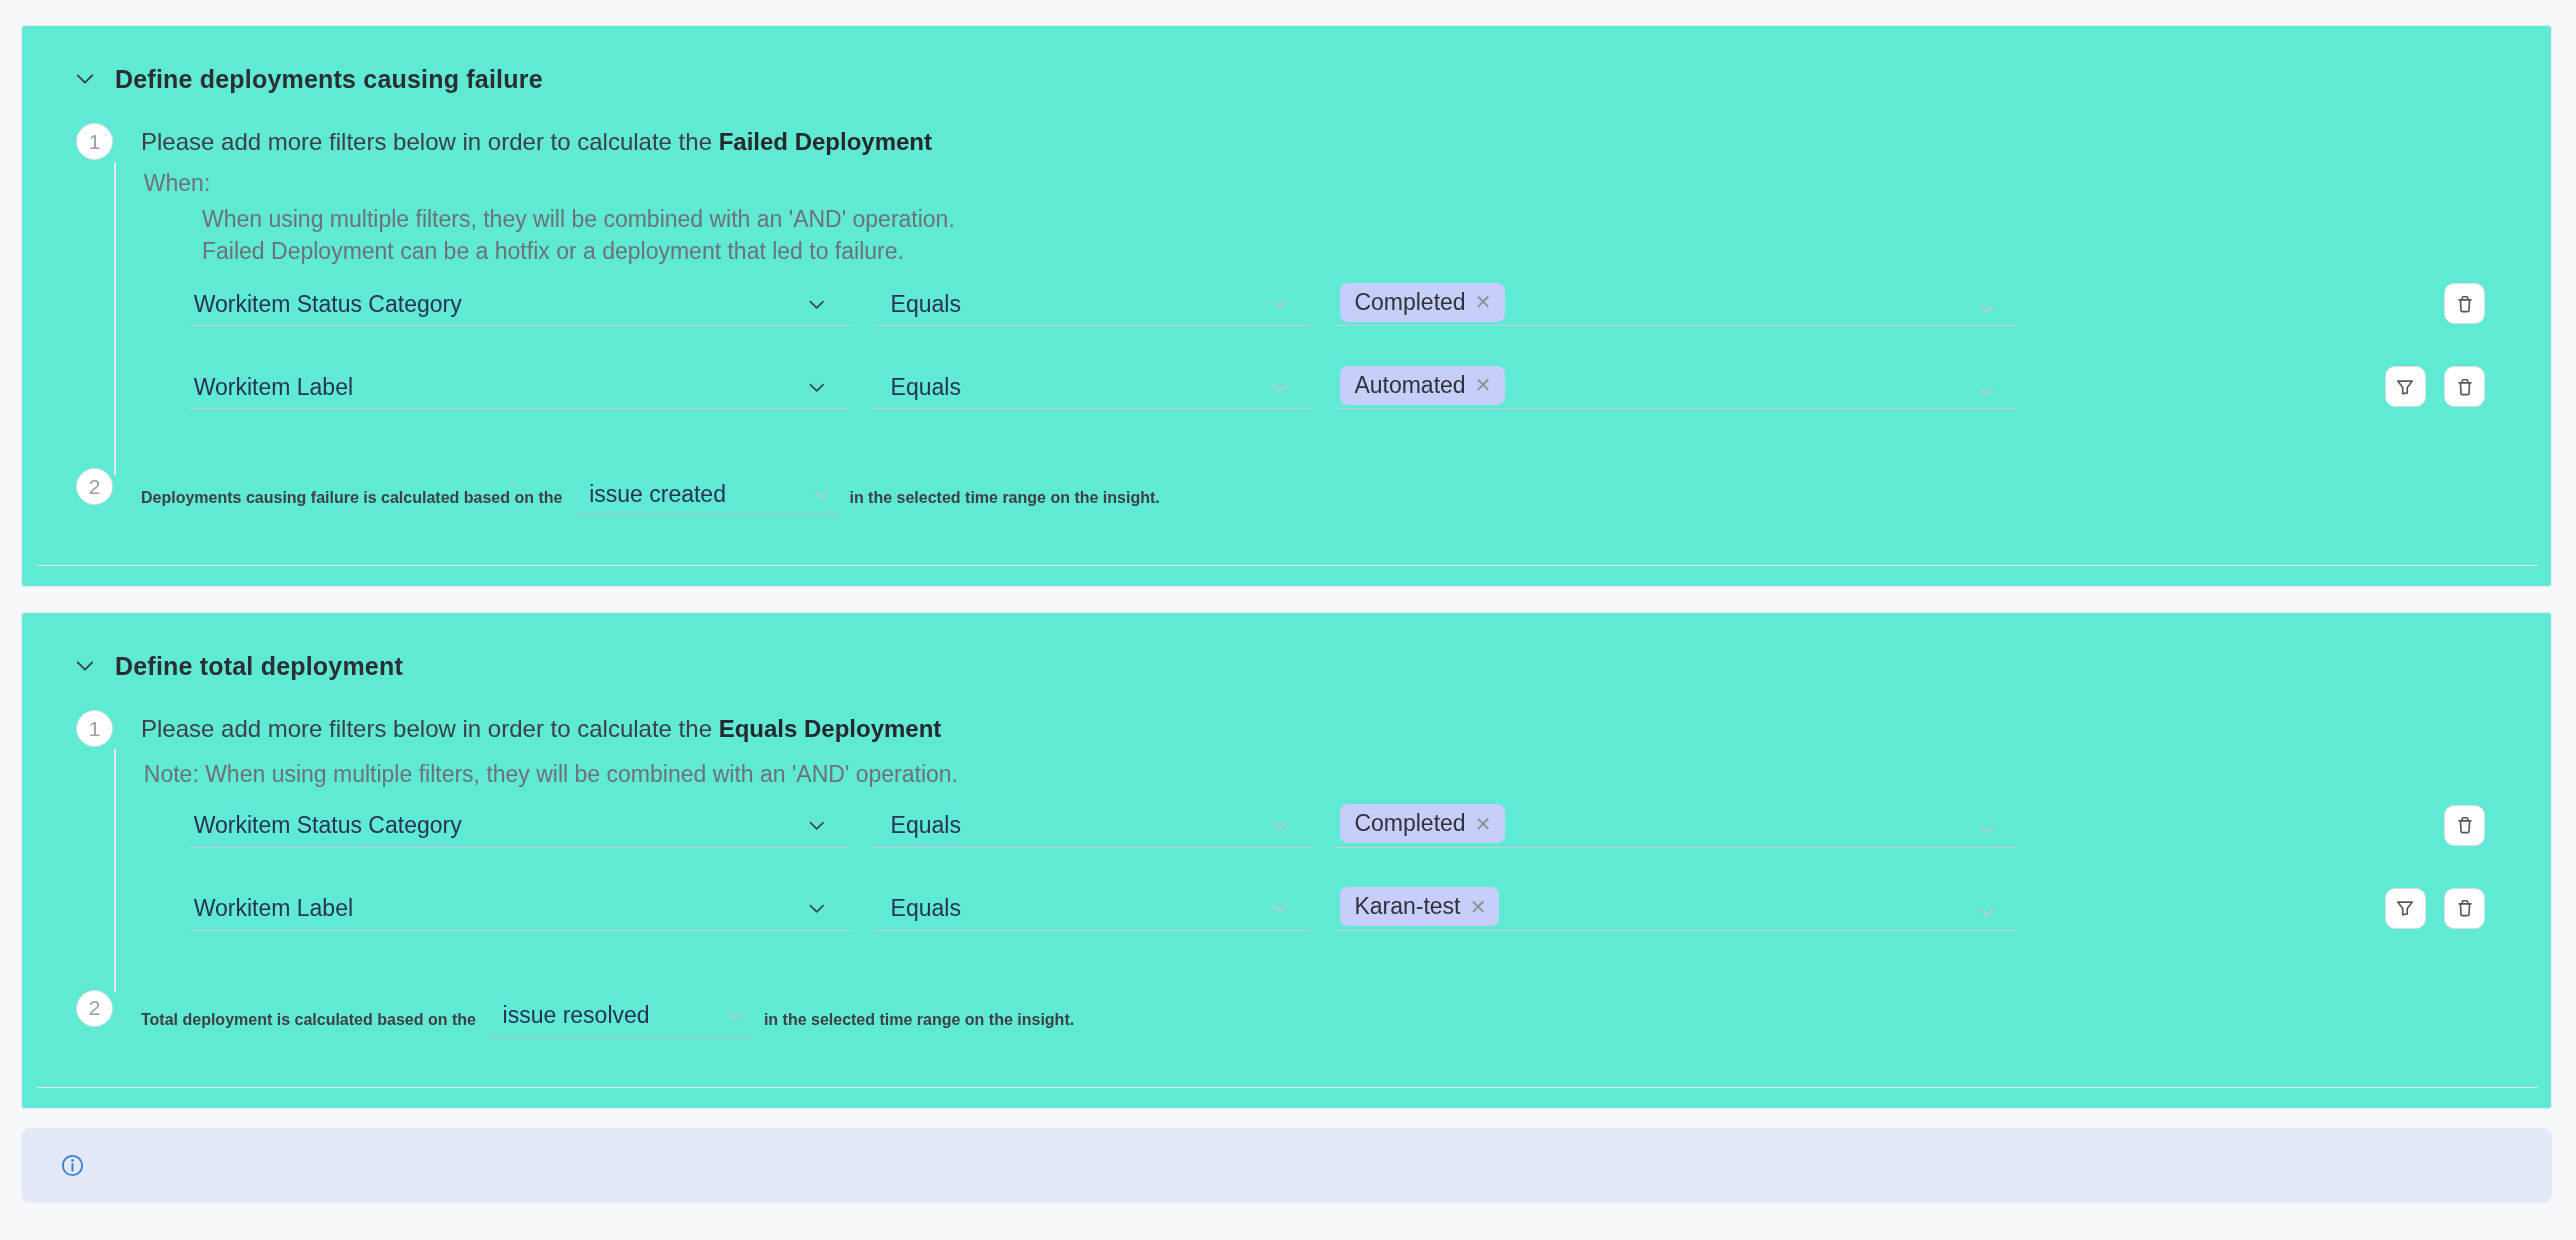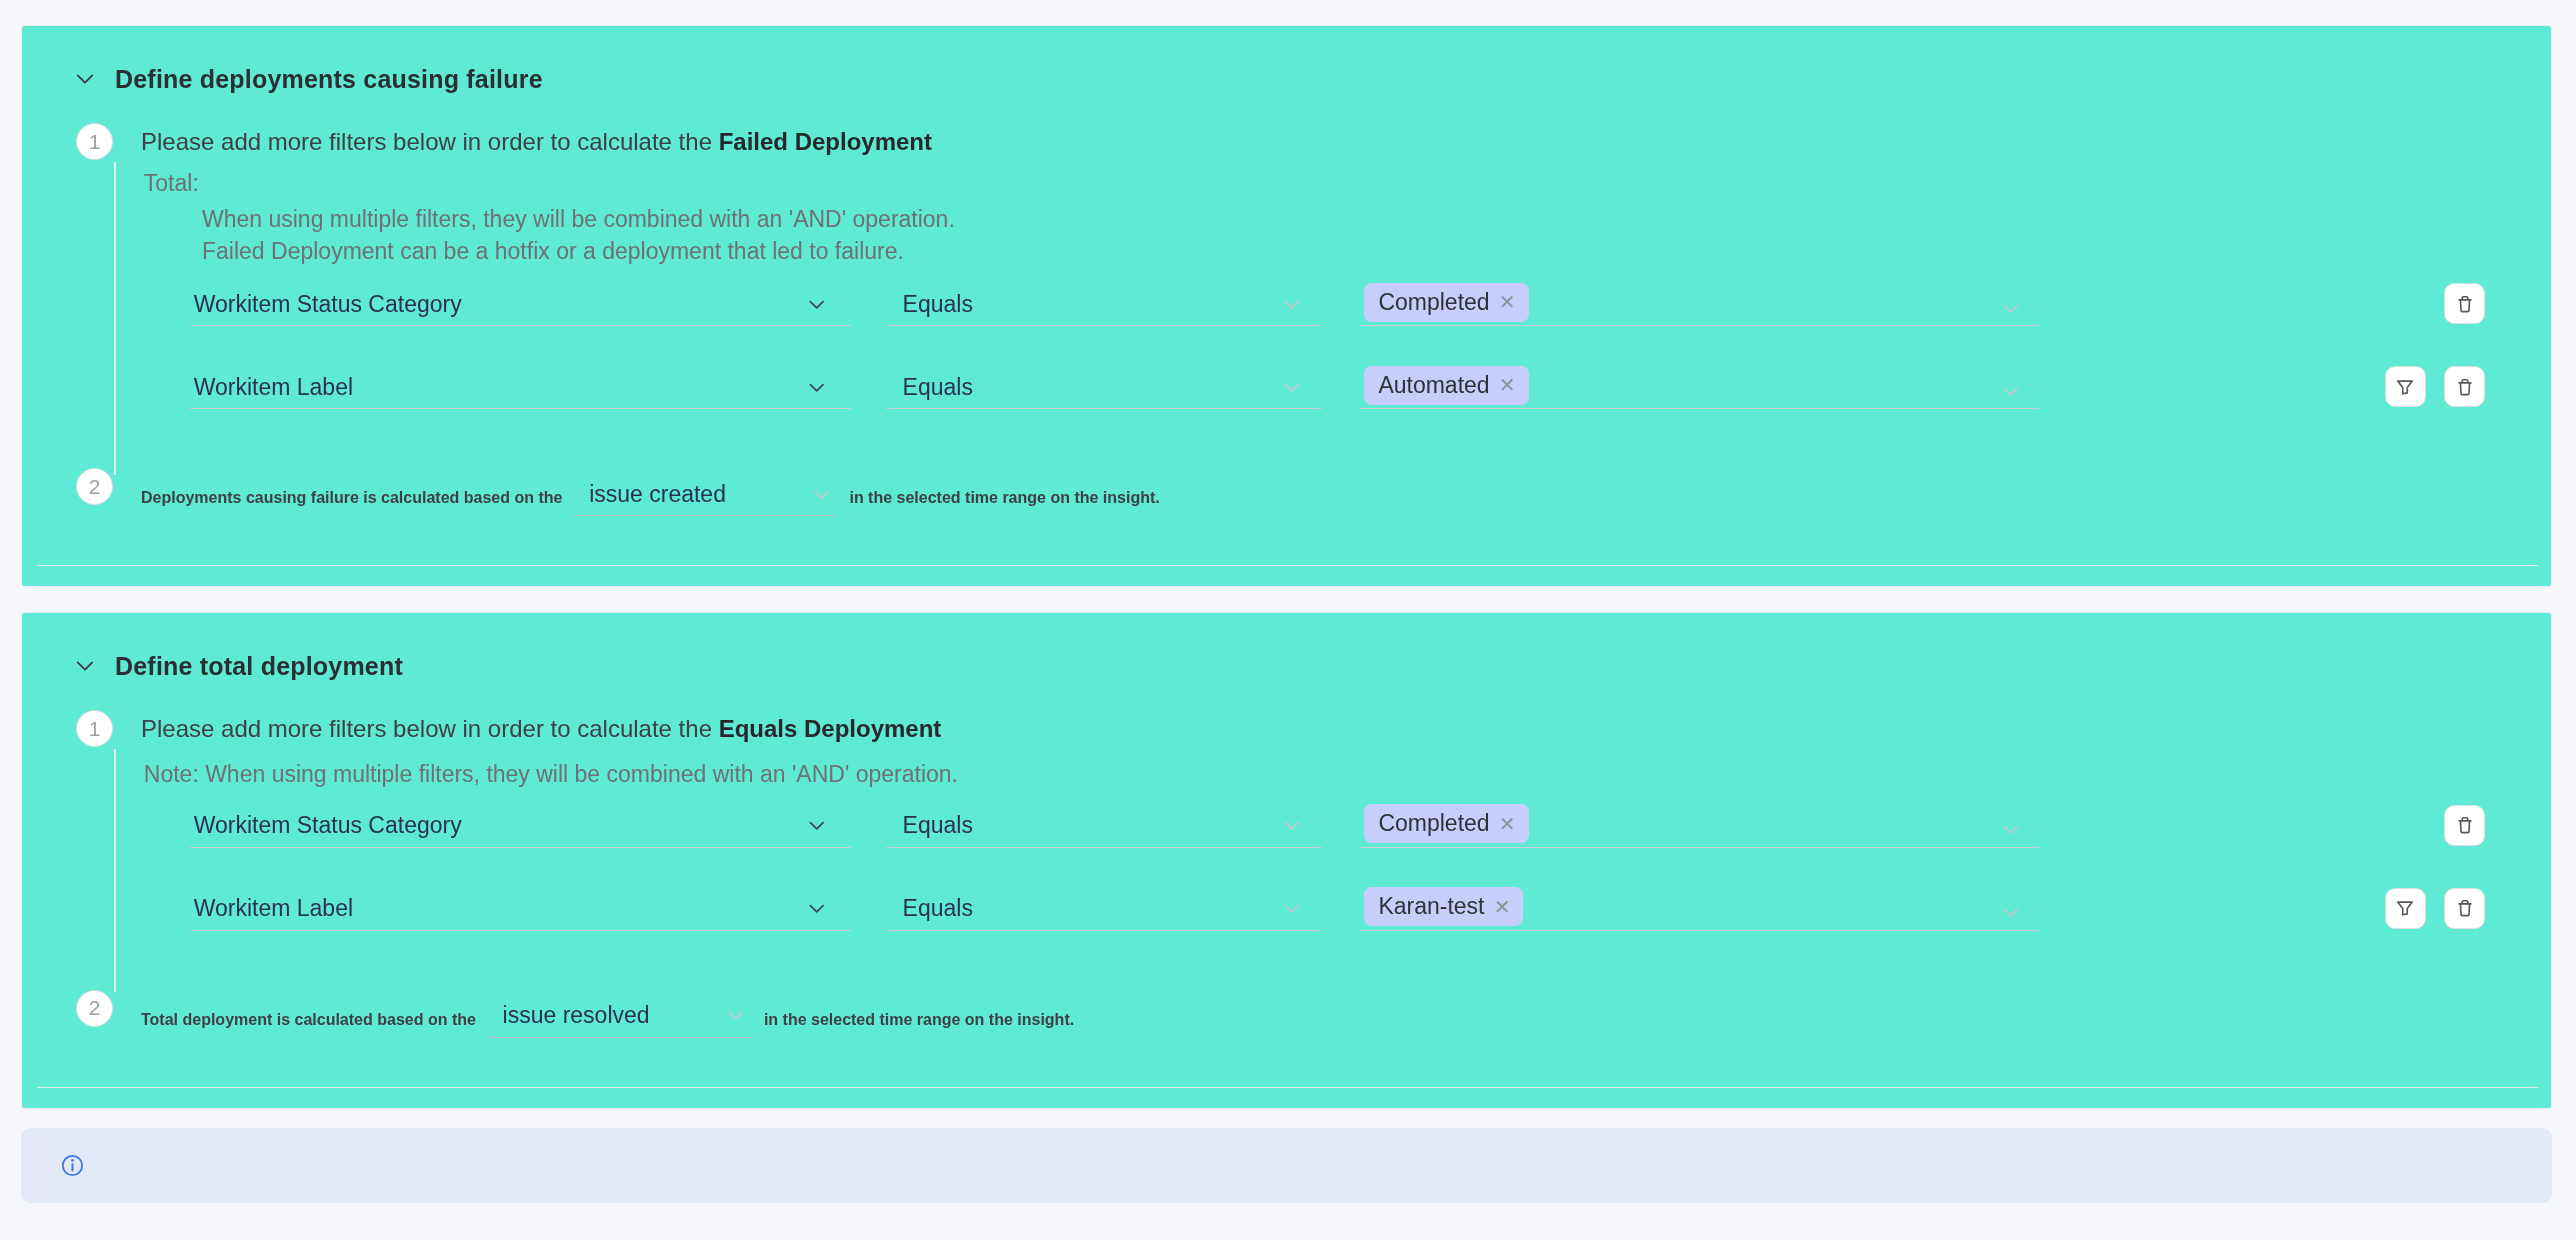--- a/index.html
+++ b/index.html
@@ -36,21 +36,21 @@
   .step-content { flex:1; min-width:0; }
 
   .line-main { font-size:24px; color:#3d4046; line-height:37px; }
   .line-main b { color:#26282d; font-weight:700; }
   .note-label { font-size:23px; color:#6e7176; line-height:28px; margin-top:9.2px; padding-left:2.8px; }
   .note-lines { margin-top:5.5px; padding-left:61px; }
   .note-lines div { font-size:23px; color:#6e7176; line-height:32px; }
   .note-inline { font-size:23px; color:#6e7176; line-height:28px; margin-top:13px; padding-left:2.8px; }
 
   .filter-rows { margin-top:14.7px; padding-left:49px; padding-right:66px; }
-  .filter-row { display:flex; align-items:flex-end; height:45px;gap:12px; }
+  .filter-row { display:flex; align-items:flex-end; height:45px; }
   .filter-row + .filter-row { margin-top:38px; }
 
   .sel { border-bottom:1.8px solid #cdced3; display:flex; align-items:flex-end; justify-content:space-between; height:45px; padding-bottom:7.4px; }
   .sel-field { width:661px; padding-left:3.7px; padding-right:26px; }
   .sel-op    { width:436px; margin-left:23px; padding-left:16.6px; padding-right:22px; }
   .sel-vals  { width:679px; margin-left:26px; padding-left:3.7px; padding-right:20px; padding-bottom:3.7px; }
   .sel-label { font-size:23px; color:#2a3254; line-height:28px; white-space:nowrap; }
   .chev { width:17.5px; height:17.5px; flex:0 0 17.5px; margin-bottom:4.6px; }
   .chev-dark { color:#3a4158; }
   .chev-light { color:#c6c8cd; }
@@ -125,21 +125,21 @@
         </span>
       <span class="section-title">Define deployments causing failure</span>
     </div>
 
     <div class="step">
       <div class="step-gutter">
         <div class="step-circle">1</div>
       </div>
       <div class="step-content">
         <div class="line-main"><span>Please add more filters below in order to calculate the </span><b>Failed Deployment</b></div>
-        <div class="note-label">Total:</div>
+        <div class="note-label">When:</div>
         <div class="note-lines">
           <div>When using multiple filters, they will be combined with an 'AND' operation.</div>
           <div>Failed Deployment can be a hotfix or a deployment that led to failure.</div>
         </div>
 
         <div class="filter-rows">
           <div class="filter-row">
             <div class="sel sel-field">
               <span class="sel-label">Workitem Status Category</span>
               <span class="chev chev-dark"><svg width="17.5" height="17.5" viewBox="0 0 22 22">

